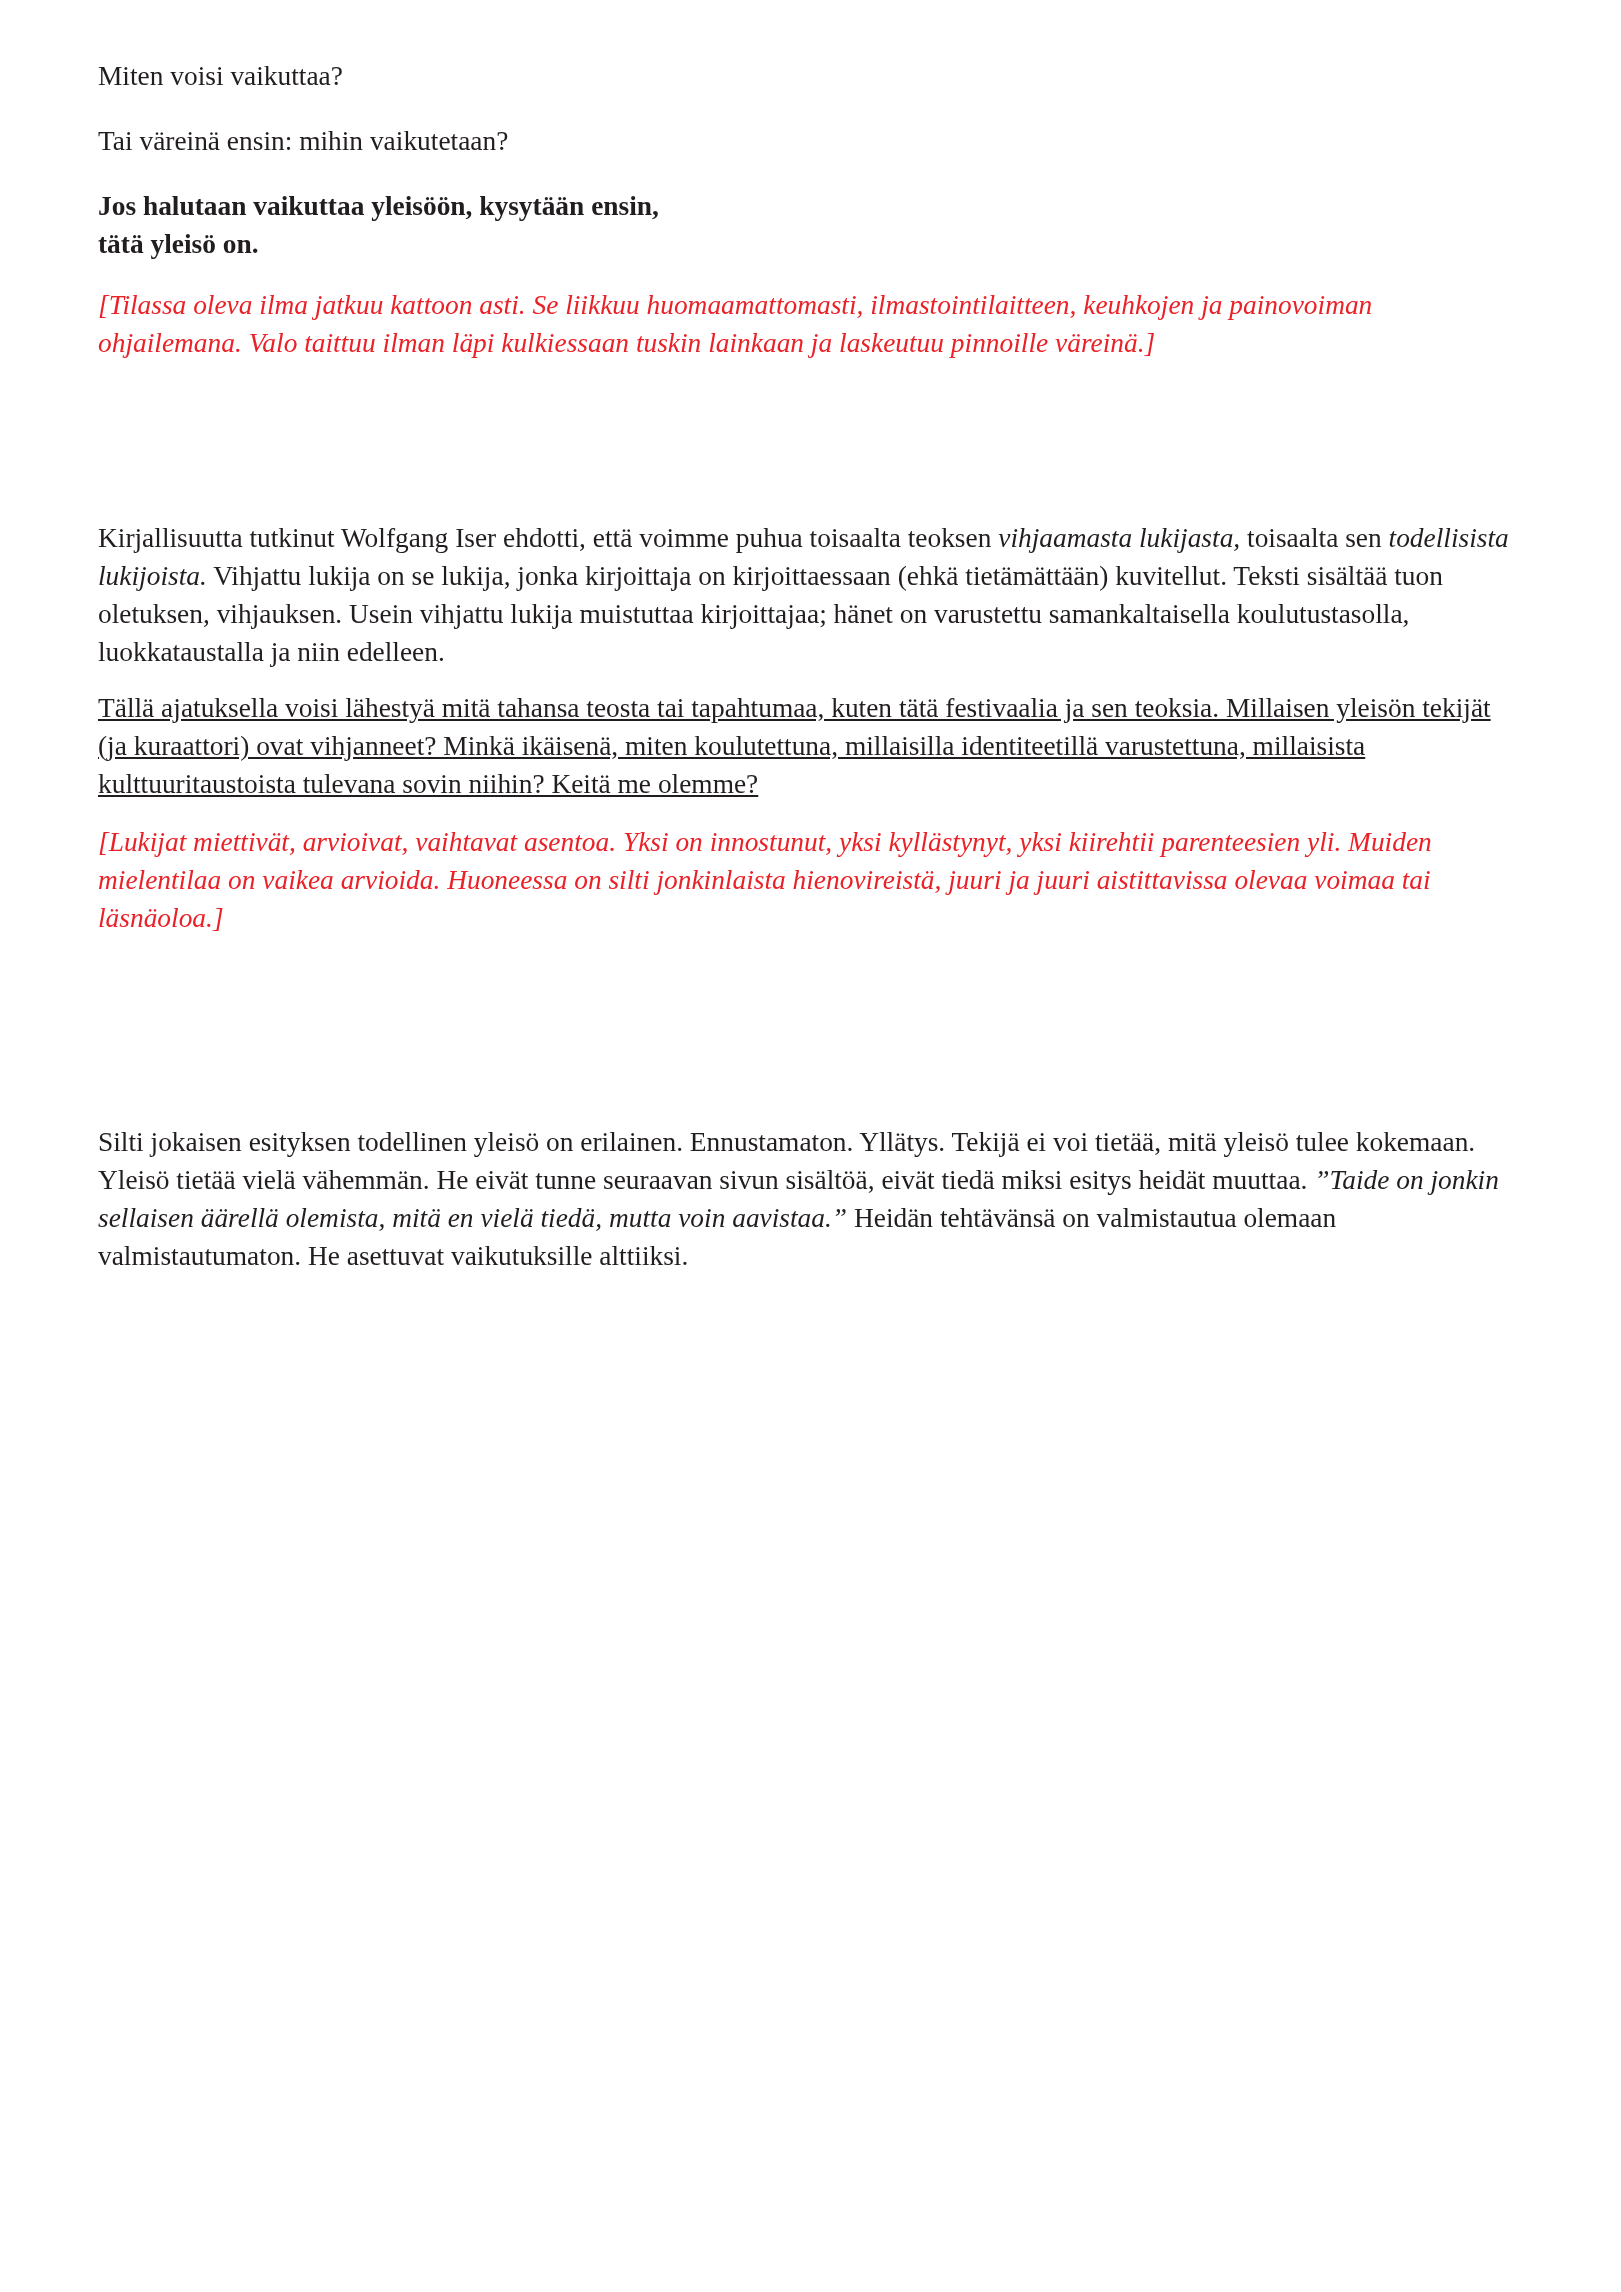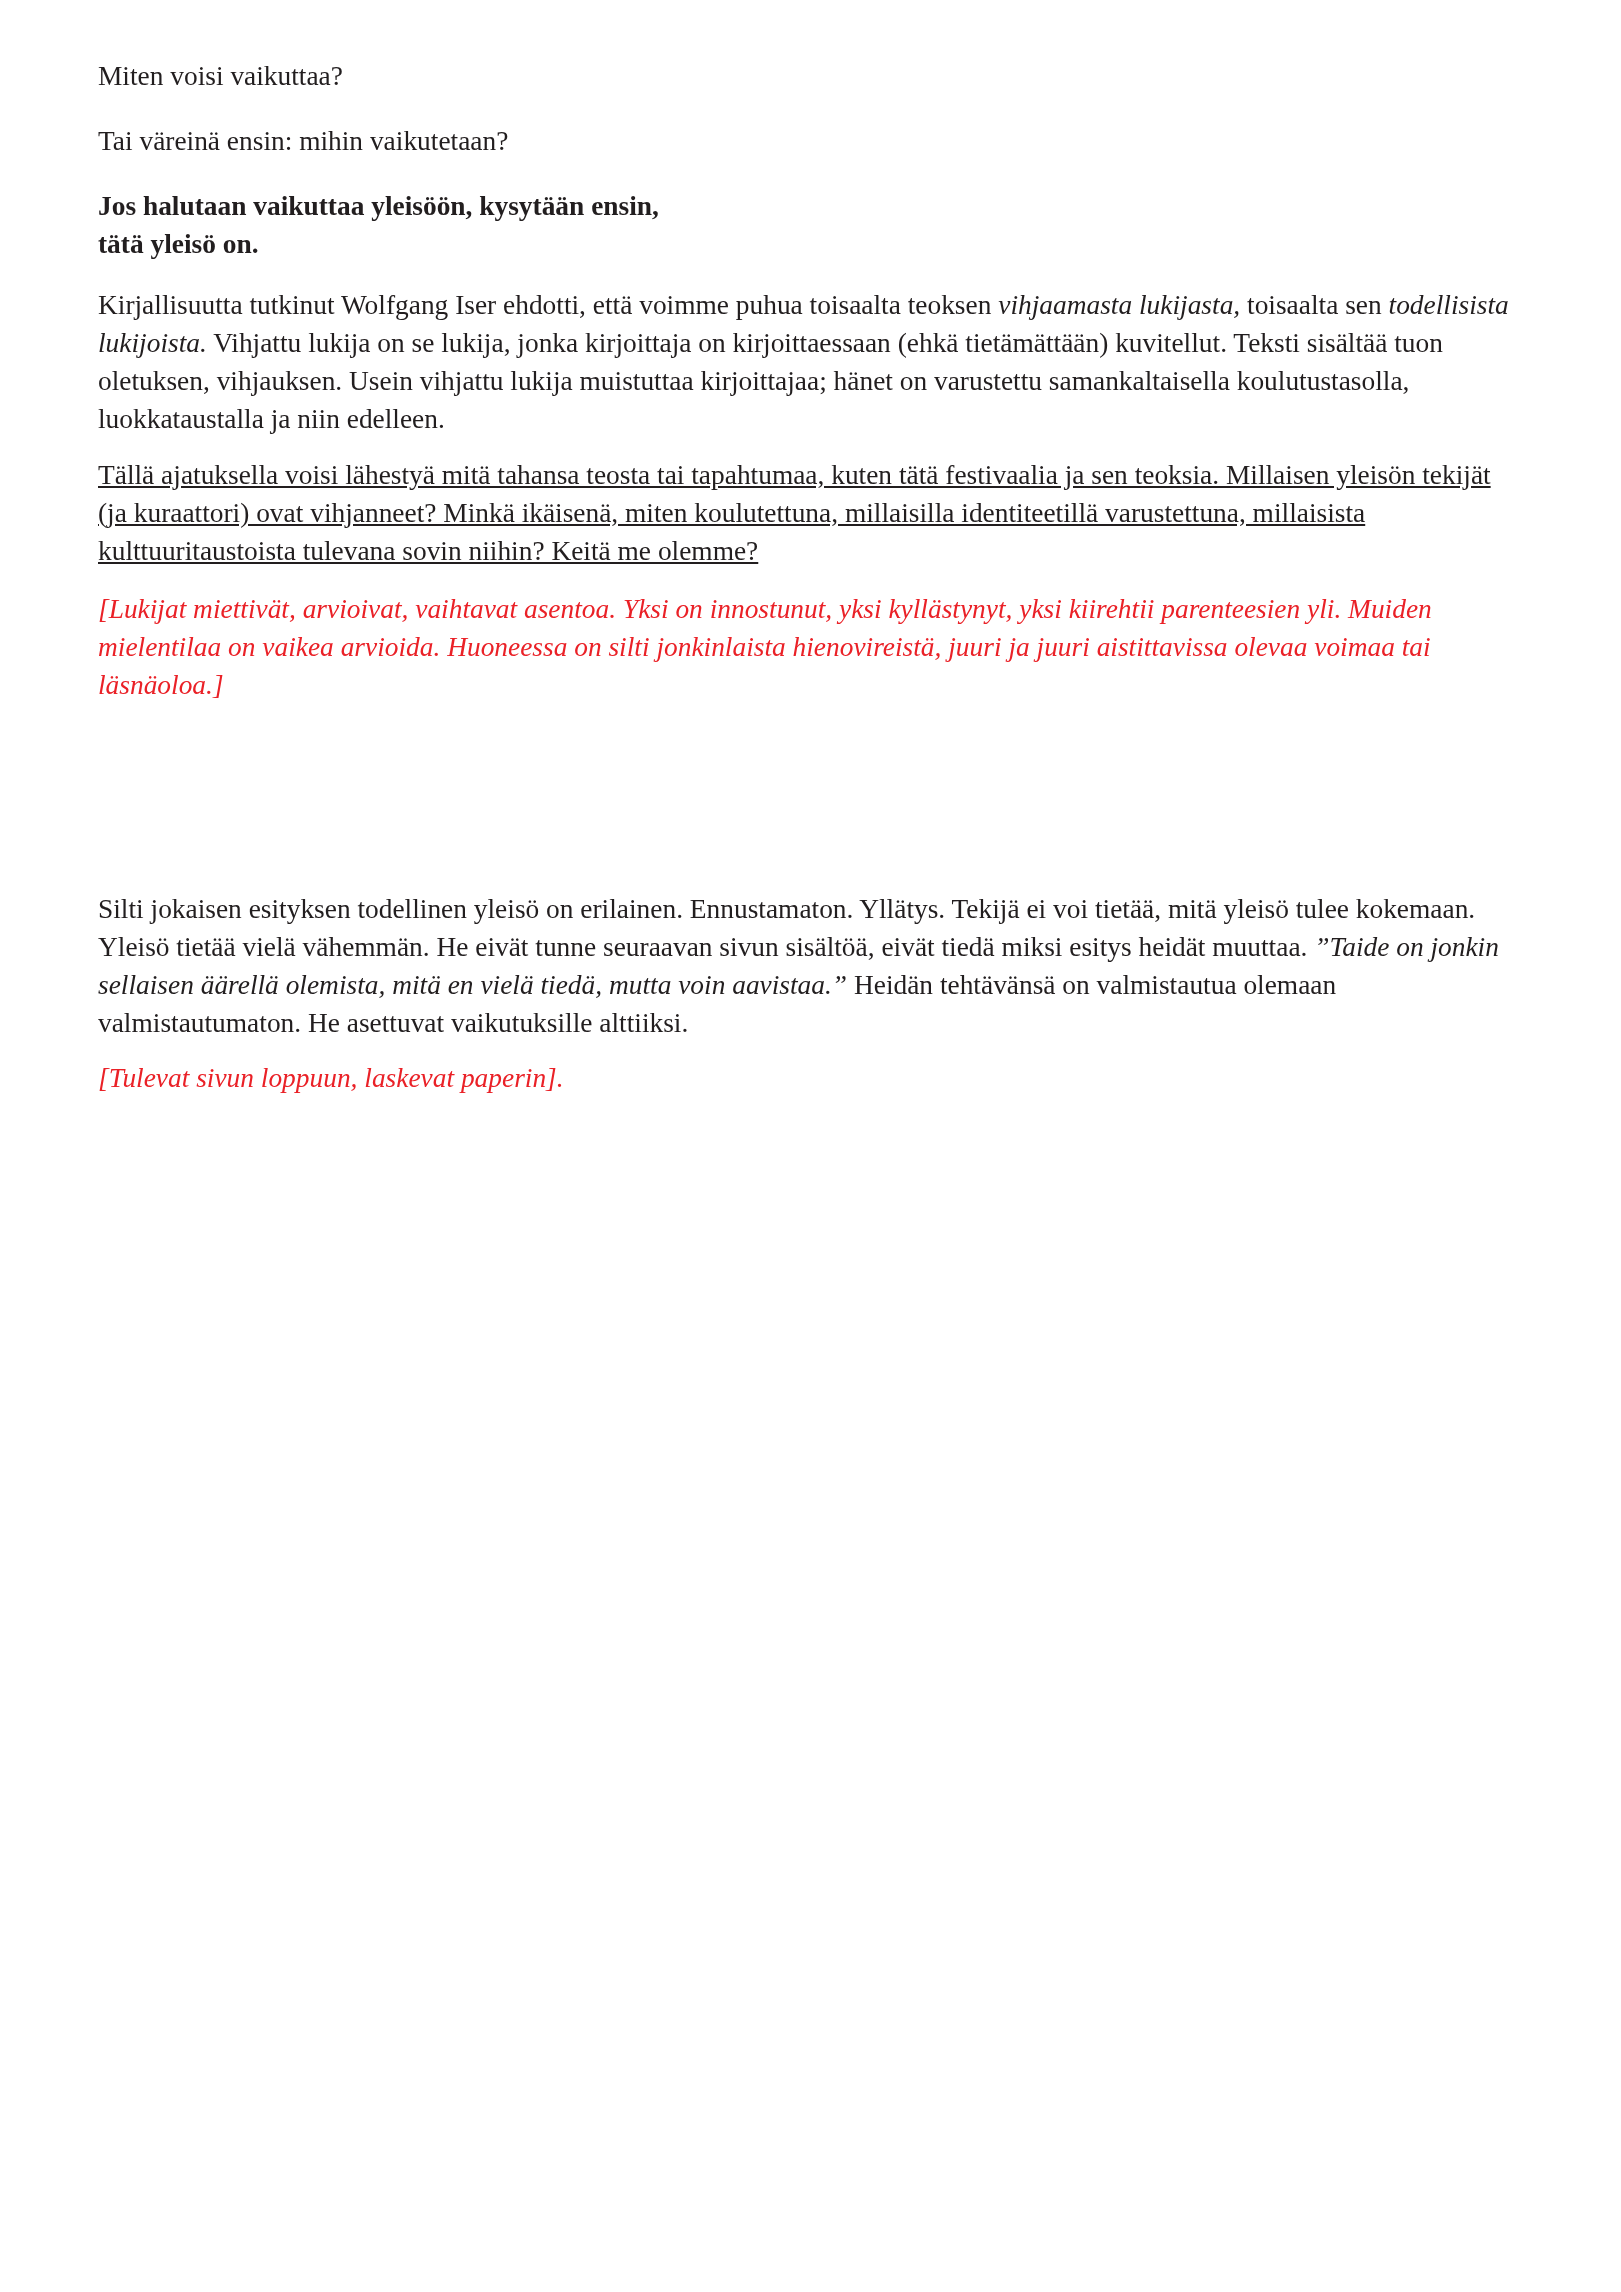--- a/index.html
+++ b/index.html
@@ -50,25 +50,25 @@
 
   <p class="para mb-28">Miten voisi vaikuttaa?</p>
 
   <p class="para mb-27">Tai väreinä ensin: mihin vaikutetaan?</p>
 
   <p class="para mb-24">
       <span class="line">Jos halutaan vaikuttaa yleisöön, kysytään ensin,</span>
       <span class="line">tätä yleisö on.</span>
     </p>
 
+  <p class="para stage mb-160">[Tilassa oleva ilma jatkuu kattoon asti. Se liikkuu huomaamattomasti, ilmastointilaitteen, keuhkojen ja painovoiman ohjailemana. Valo taittuu ilman läpi kulkiessaan tuskin lainkaan ja laskeutuu pinnoille väreinä.]</p>
 
   <p class="para mb-18"><span>Kirjallisuutta tutkinut Wolfgang Iser ehdotti, että voimme puhua toisaalta teoksen </span><em>vihjaamasta lukijasta,</em><span> toisaalta sen </span><em>todellisista lukijoista.</em><span> Vihjattu lukija on se lukija, jonka kirjoittaja on kirjoittaessaan (ehkä tietämättään) kuvitellut. Teksti sisältää tuon oletuksen, vihjauksen. Usein vihjattu lukija muistuttaa kirjoittajaa; hänet on varustettu samankaltaisella koulutustasolla, luokkataustalla ja niin edelleen.</span></p>
 
   <p class="para mb-20">Tällä ajatuksella voisi lähestyä mitä tahansa teosta tai tapahtumaa, kuten tätä festivaalia ja sen teoksia. Millaisen yleisön tekijät (ja kuraattori) ovat vihjanneet? Minkä ikäisenä, miten koulutettuna, millaisilla identiteetillä varustettuna, millaisista kulttuuritaustoista tulevana sovin niihin? Keitä me olemme?</p>
 
   <p class="para stage mb-190">[Lukijat miettivät, arvioivat, vaihtavat asentoa. Yksi on innostunut, yksi kyllästynyt, yksi kiirehtii parenteesien yli. Muiden mielentilaa on vaikea arvioida. Huoneessa on silti jonkinlaista hienovireistä, juuri ja juuri aistittavissa olevaa voimaa tai läsnäoloa.]</p>
 
   <p class="para mb-18"><span>Silti jokaisen esityksen todellinen yleisö on erilainen. Ennustamaton. Yllätys. Tekijä ei voi tietää, mitä yleisö tulee kokemaan. Yleisö tietää vielä vähemmän. He eivät tunne seuraavan sivun sisältöä, eivät tiedä miksi esitys heidät muuttaa. </span><em>”Taide on jonkin sellaisen äärellä olemista, mitä en vielä tiedä, mutta voin aavistaa.”</em><span> Heidän tehtävänsä on valmistautua olemaan valmistautumaton. He asettuvat vaikutuksille alttiiksi.</span></p>
 
-  <p class="para stage">[Tulevat sivun loppuun, laskevat paperin].</p>
 
 </div>
 
 
 </body></html>

